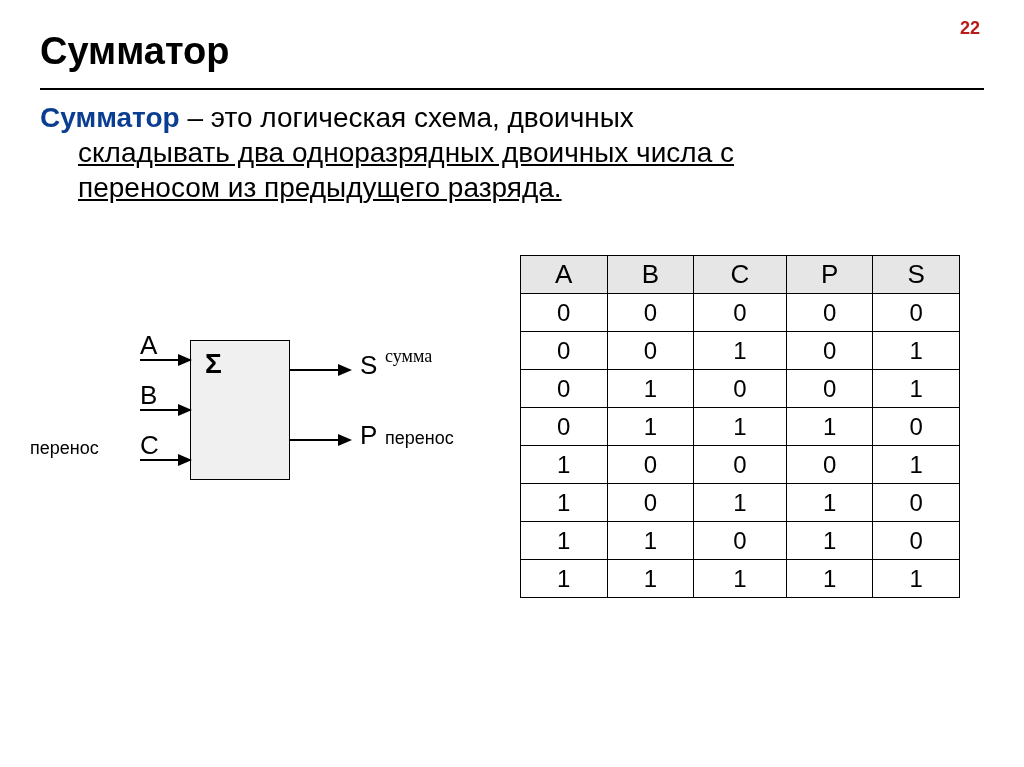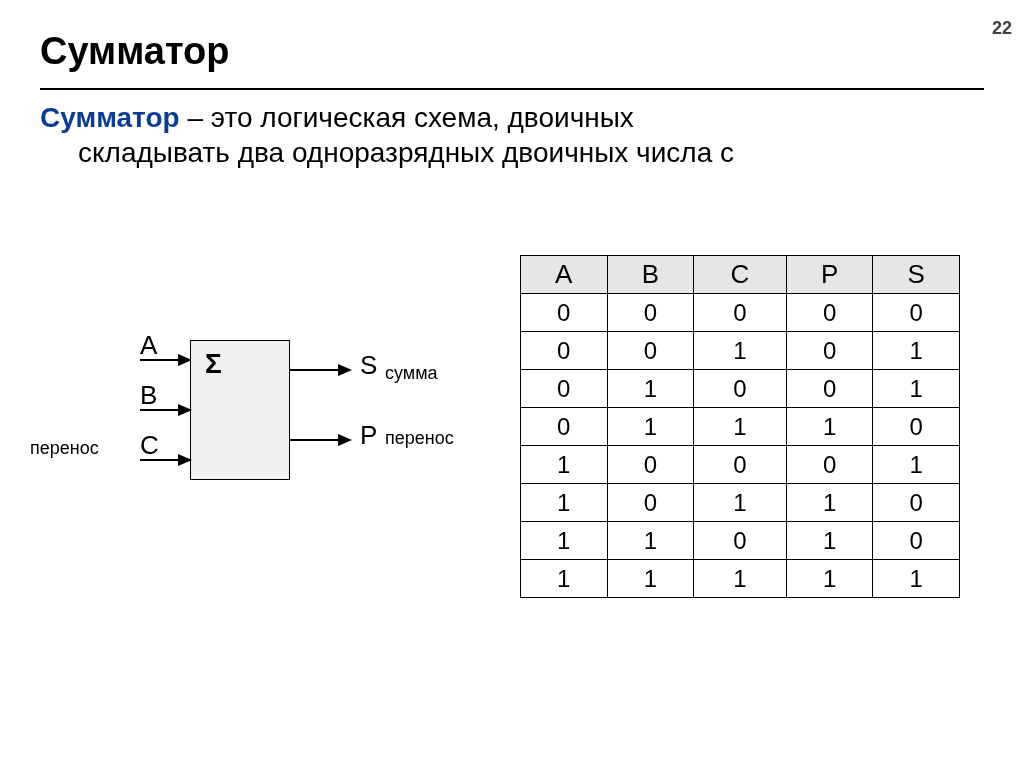--- a/index.html
+++ b/index.html
@@ -8,24 +8,24 @@
     padding: 0;
     font-family: Arial, Helvetica, sans-serif;
     background: #ffffff;
     width: 1024px;
     height: 767px;
     position: relative;
   }
   .page-number {
     position: absolute;
     top: 18px;
-    right: 12px;
+    right: 44px;
     font-size: 18px;
     font-weight: bold;
-    color: #404040;
+    color: #b91c1c;
   }
   .title {
     position: absolute;
     top: 30px;
     left: 40px;
     font-size: 38px;
     font-weight: bold;
     color: #000;
   }
   .title-underline {
@@ -45,20 +45,21 @@
     line-height: 1.25;
     color: #000;
   }
   .definition .term {
     color: #0b3d91;
     font-weight: bold;
   }
   .definition .indent {
     padding-left: 38px;
     display: block;
+    text-decoration: underline;
   }
 
   
   .diagram {
     position: absolute;
     top: 310px;
     left: 90px;
     width: 360px;
     height: 200px;
   }
@@ -94,21 +95,21 @@
   .out-label {
     position: absolute;
     font-size: 26px;
   }
   .labS { top: 40px;  left: 270px; }
   .labP { top: 110px; left: 270px; }
   .out-desc {
     position: absolute;
     font-size: 18px;
   }
-  .descS { top: 53px;  left: 295px; }
+  .descS { top: 36px;  left: 295px; font-family: Liberation Serif, serif; }
   .descP { top: 118px; left: 295px; }
 
   svg.arrows {
     position: absolute;
     top: 0; left: 0; width: 360px; height: 200px;
   }
 
   
   .table-wrap {
     position: absolute;
@@ -136,20 +137,21 @@
 <body>
 
 <div class="page-number">22</div>
 
 <div class="title">Сумматор</div>
 <div class="title-underline"></div>
 
 <div class="definition">
   <span class="term">Сумматор</span><span> – это логическая схема, двоичных</span>
   <span class="indent">складывать два одноразрядных двоичных числа с</span>
+  <span class="indent">переносом из предыдущего разряда.</span>
 </div>
 
 <div class="diagram">
   <div class="box"></div>
   <div class="sigma">Σ</div>
 
   <div class="in-label labA">A</div>
   <div class="in-label labB">B</div>
   <div class="in-label labC">C</div>
   <div class="carry-label">перенос</div>

